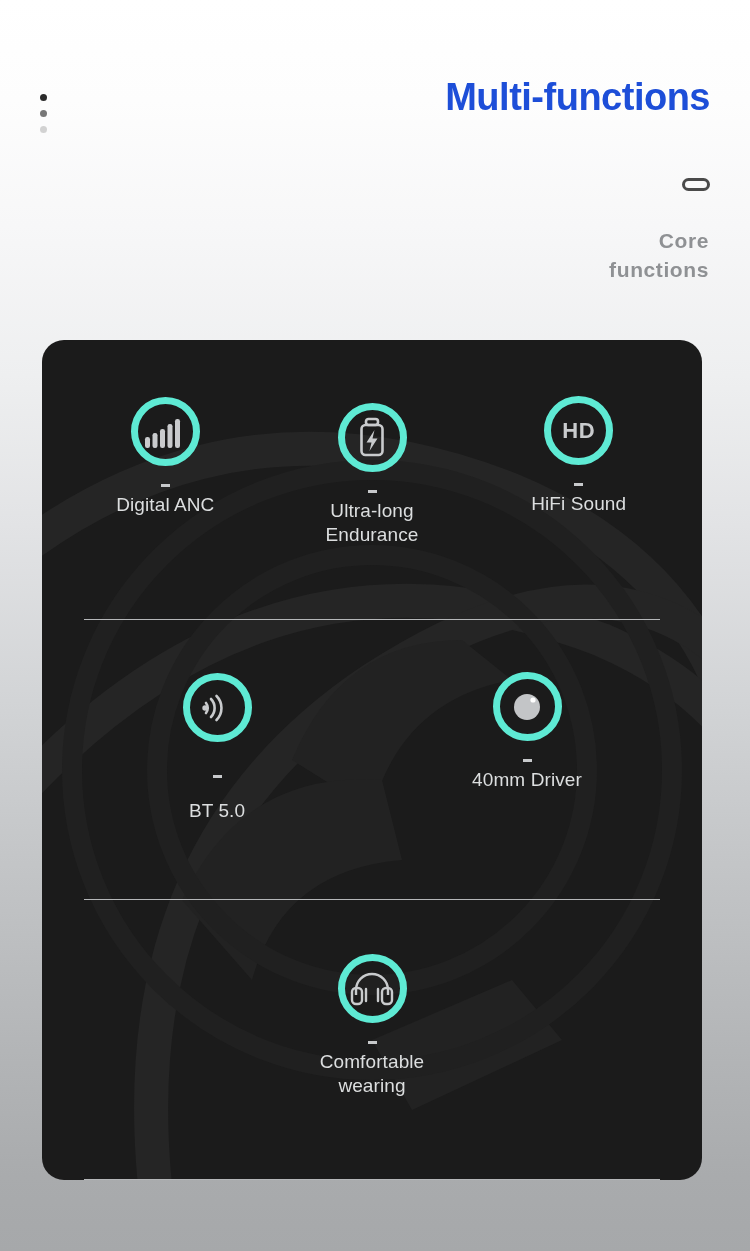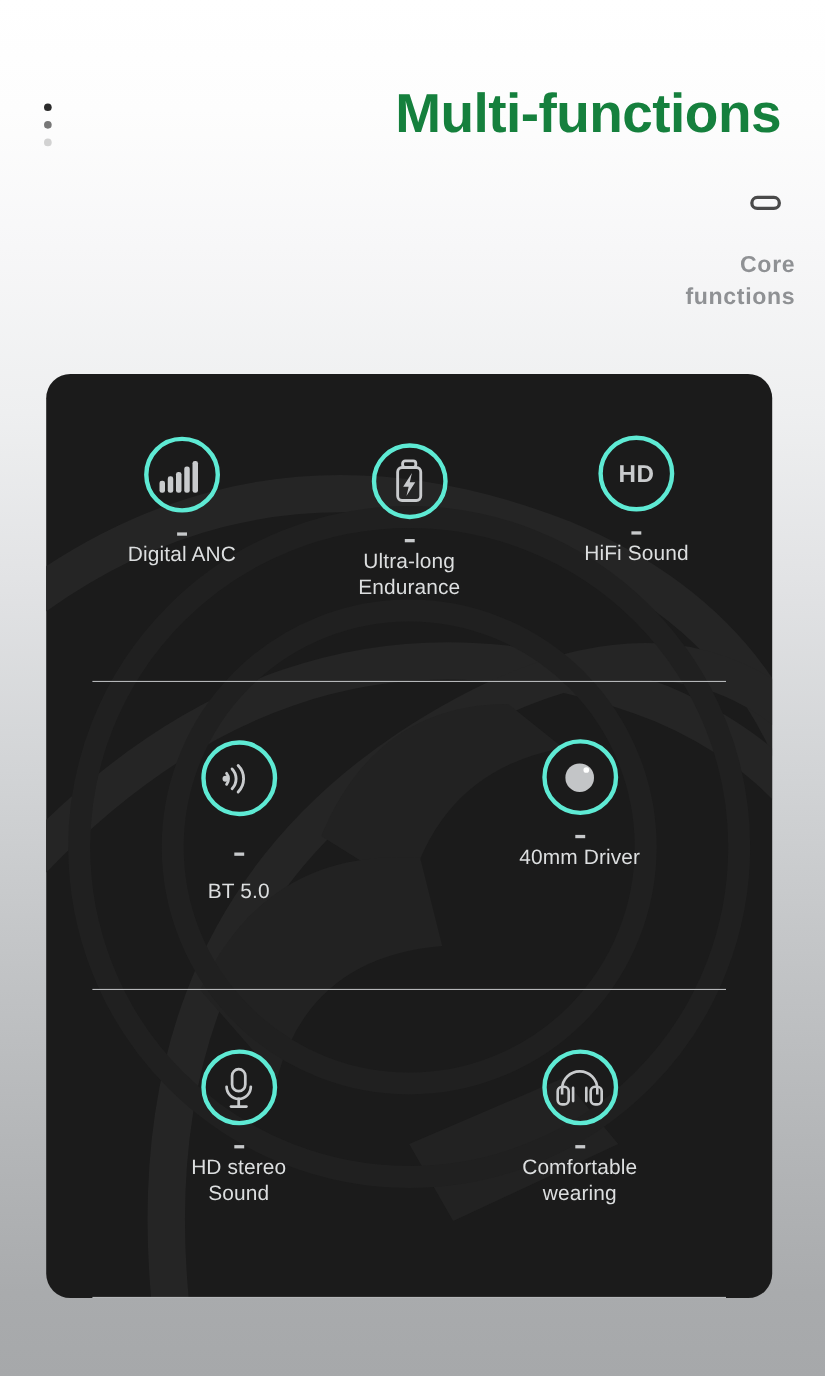--- a/index.html
+++ b/index.html
@@ -24,33 +24,33 @@
   .dots {
     position:absolute; left:40px; top:94px;
     display:flex; flex-direction:column; align-items:center; gap:9px;
   }
   .dots i { display:block; width:7px; height:7px; border-radius:50%; background:#2b2b2b; }
   .dots i.d2 { background:#777777; }
   .dots i.d3 { background:#d2d2d2; }
 
   .page-title {
     position:absolute; right:40px; top:78px;
-    font-size:50px; font-weight:bold; letter-spacing:-0.5px;
-    color:#15803d; line-height:1;
+    font-size:38px; font-weight:bold; letter-spacing:-0.5px;
+    color:#1d4ed8; line-height:1;
     text-align:right; white-space:nowrap;
   }
 
   .pill {
     position:absolute; right:40px; top:178px;
     width:28px; height:13px; border-radius:7px;
     border:3px solid #4a4a4a;
   }
 
   .subtitle {
-    position:absolute; right:27px; top:226px;
+    position:absolute; right:41px; top:226px;
     font-size:21px; font-weight:600; line-height:1.4;
     color:#8f9194; text-align:right;
     letter-spacing:0.6px;
   }
 
   
   .card {
     position:absolute; left:42px; top:340px;
     width:660px; height:840px;
     background:#1b1b1b; border-radius:22px;
@@ -76,21 +76,21 @@
     align-items:flex-start;
   }
   .cell {
     flex:1;
     display:flex; flex-direction:column; align-items:center;
     text-align:center;
   }
 
   .ic {
     width:69px; height:69px; border-radius:50%;
-    border:4px solid #5eead4;
+    border:7px solid #5eead4;
     display:flex; align-items:center; justify-content:center;
   }
   .dash {
     width:9px; height:3px; background:#c7c9cb;
     margin-top:18px;
   }
   .lbl {
     margin-top:6px;
     font-size:19px; font-weight:normal; line-height:1.24;
     color:#dcdedf; letter-spacing:0.1px;
@@ -246,37 +246,20 @@
         </div>
 
 
       </div>
       <div class="divider"></div>
     </div>
 
     <div class="row row3 r3">
       <div class="row-inner">
 
-        <div class="cell">
-          <div class="ic">
-            <svg width="36" height="44" viewBox="0 0 36 44">
-              <g fill="none" stroke="#c9cbcd" stroke-width="2.5" stroke-linecap="round">
-                <rect x="12" y="5" width="12" height="20" rx="6"></rect>
-                <path d="M7,21 A11,11 0 0 0 29,21"></path>
-                <path d="M18,32 L18,39"></path>
-                <path d="M11,39 L25,39"></path>
-              </g>
-            </svg>
-          </div>
-          <div class="dash"></div>
-          <div class="lbl">
-            <div>HD stereo</div>
-            <div>Sound</div>
-          </div>
-        </div>
 
         <div class="cell">
           <div class="ic">
             <svg width="46" height="40" viewBox="0 0 46 40">
               <g fill="none" stroke="#c9cbcd" stroke-width="2.4">
                 <path d="M7,26 L7,21 A16,16 0 0 1 39,21 L39,26"></path>
                 <rect x="3" y="19" width="10" height="16" rx="4"></rect>
                 <rect x="33" y="19" width="10" height="16" rx="4"></rect>
                 <path d="M17,20 L17,32" stroke-linecap="round"></path>
                 <path d="M29,20 L29,32" stroke-linecap="round"></path>

